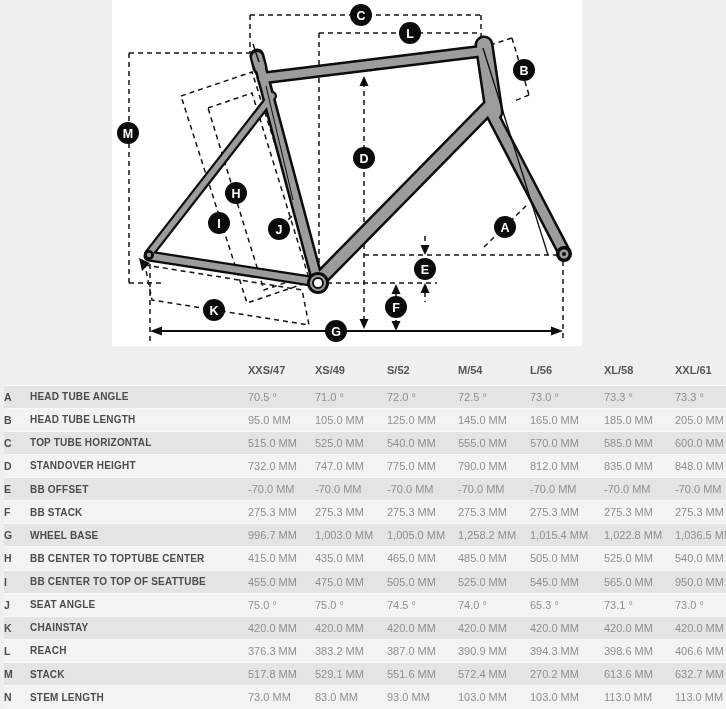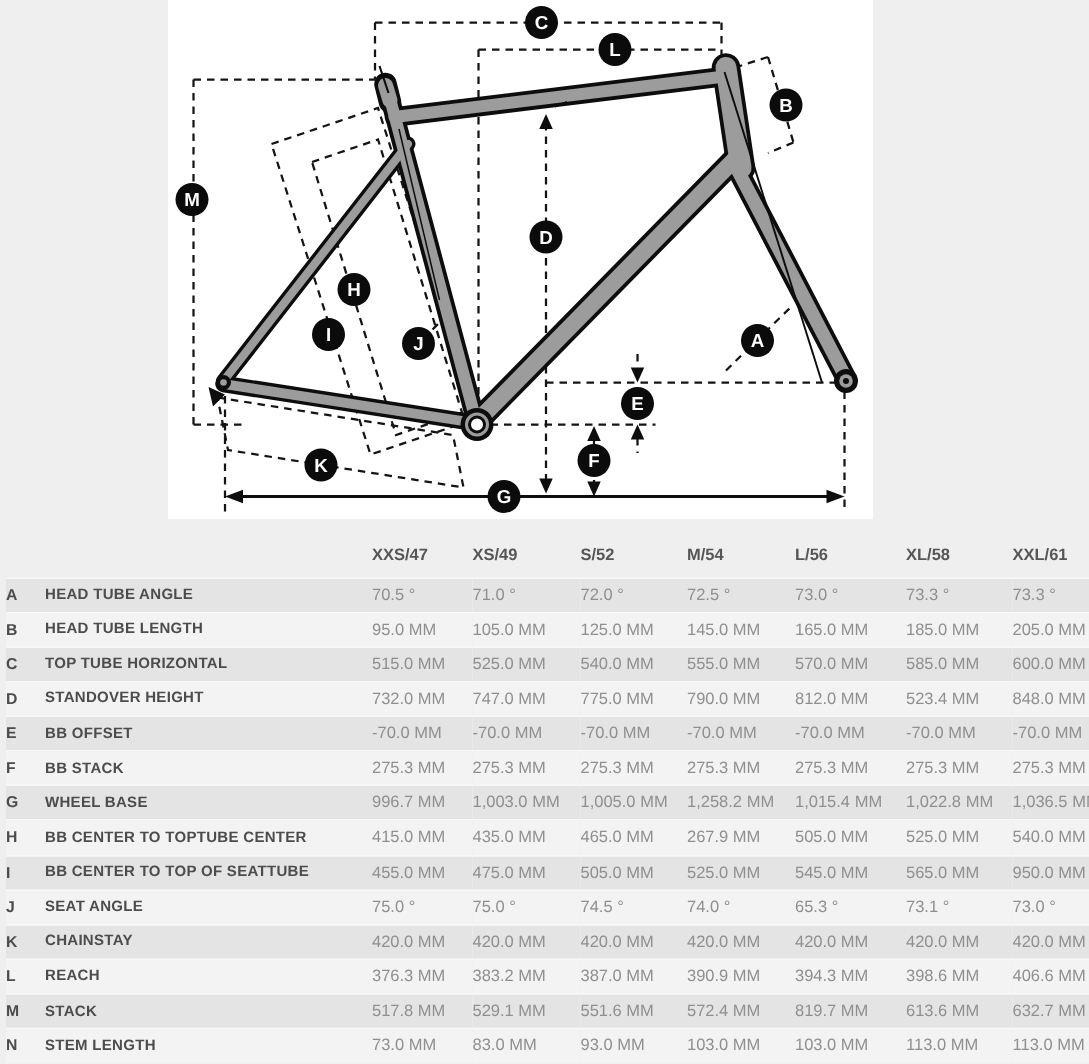--- a/index.html
+++ b/index.html
@@ -249,21 +249,21 @@
           <td class="c-val">600.0 MM</td>
         </tr>
         <tr>
           <td class="c-letter">D</td>
           <td class="c-name">STANDOVER HEIGHT</td>
           <td class="c-val">732.0 MM</td>
           <td class="c-val">747.0 MM</td>
           <td class="c-val">775.0 MM</td>
           <td class="c-val">790.0 MM</td>
           <td class="c-val">812.0 MM</td>
-          <td class="c-val">523.4 MM</td>
+          <td class="c-val">835.0 MM</td>
           <td class="c-val">848.0 MM</td>
         </tr>
         <tr>
           <td class="c-letter">E</td>
           <td class="c-name">BB OFFSET</td>
           <td class="c-val">-70.0 MM</td>
           <td class="c-val">-70.0 MM</td>
           <td class="c-val">-70.0 MM</td>
           <td class="c-val">-70.0 MM</td>
           <td class="c-val">-70.0 MM</td>
@@ -291,21 +291,21 @@
           <td class="c-val">1,015.4 MM</td>
           <td class="c-val">1,022.8 MM</td>
           <td class="c-val">1,036.5 MM</td>
         </tr>
         <tr>
           <td class="c-letter">H</td>
           <td class="c-name">BB CENTER TO TOPTUBE CENTER</td>
           <td class="c-val">415.0 MM</td>
           <td class="c-val">435.0 MM</td>
           <td class="c-val">465.0 MM</td>
-          <td class="c-val">267.9 MM</td>
+          <td class="c-val">485.0 MM</td>
           <td class="c-val">505.0 MM</td>
           <td class="c-val">525.0 MM</td>
           <td class="c-val">540.0 MM</td>
         </tr>
         <tr>
           <td class="c-letter">I</td>
           <td class="c-name">BB CENTER TO TOP OF SEATTUBE</td>
           <td class="c-val">455.0 MM</td>
           <td class="c-val">475.0 MM</td>
           <td class="c-val">505.0 MM</td>
@@ -347,21 +347,21 @@
           <td class="c-val">398.6 MM</td>
           <td class="c-val">406.6 MM</td>
         </tr>
         <tr>
           <td class="c-letter">M</td>
           <td class="c-name">STACK</td>
           <td class="c-val">517.8 MM</td>
           <td class="c-val">529.1 MM</td>
           <td class="c-val">551.6 MM</td>
           <td class="c-val">572.4 MM</td>
-          <td class="c-val">819.7 MM</td>
+          <td class="c-val">270.2 MM</td>
           <td class="c-val">613.6 MM</td>
           <td class="c-val">632.7 MM</td>
         </tr>
         <tr>
           <td class="c-letter">N</td>
           <td class="c-name">STEM LENGTH</td>
           <td class="c-val">73.0 MM</td>
           <td class="c-val">83.0 MM</td>
           <td class="c-val">93.0 MM</td>
           <td class="c-val">103.0 MM</td>

